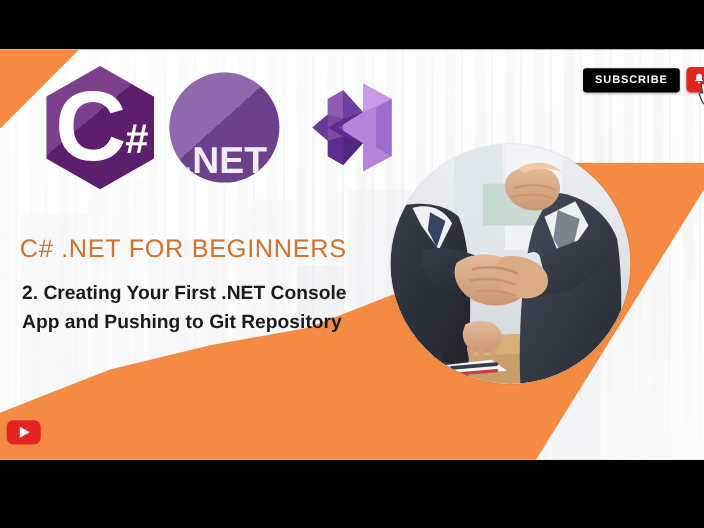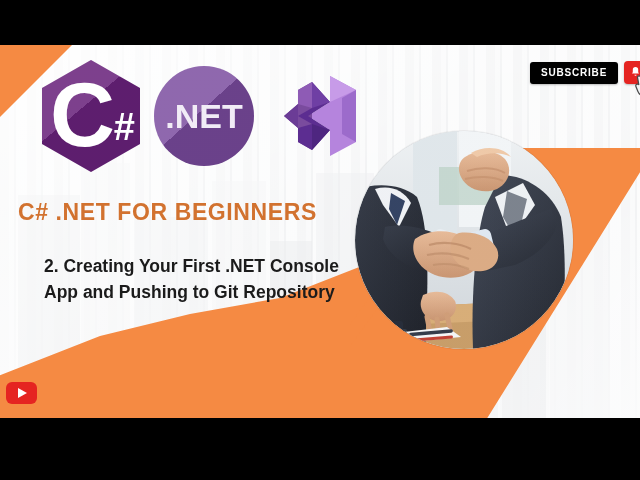--- a/index.html
+++ b/index.html
@@ -122,54 +122,53 @@
     font-weight:bold;
   }
 
   
   .logo-dotnet {
     position:relative;
     width:100px; height:100px;
     border-radius:50%;
     background:#7A4B9E;
     overflow:hidden;
-    display:flex; align-items:center; justify-content:center;
+    display:flex; align-items:flex-end; justify-content:center;
   }
   .logo-dotnet .gloss {
     position:absolute; inset:0;
     background:linear-gradient(138deg, rgba(255,255,255,.16) 0 46%, rgba(0,0,0,.13) 46% 100%);
   }
   .logo-dotnet .txt {
     position:relative;
     color:#f1ecf6;
     font-size:34px; font-weight:bold;
     letter-spacing:0px;
   }
 
   
   .logo-vs { position:relative; width:96px; height:96px; }
 
   
   .kicker {
     position:absolute;
-    left:18px; top:154px;
+    left:18px; top:168px;
     color:#D2722F;
     font-size:23px;
-    font-weight:bold;
+    font-weight:normal;
     letter-spacing:.6px;
   }
   .subtitle {
     position:absolute;
     left:20px; top:208px;
     width:330px;
     color:#1b1b1b;
     font-size:17.5px;
     font-weight:bold;
     line-height:26px;
-    margin-left:24px;
   }
 
   
   .photo {
     position:absolute;
     left:355px; top:86px;
     width:218px; height:218px;
     border-radius:50%;
     overflow:hidden;
     background:#cfd3d8;

